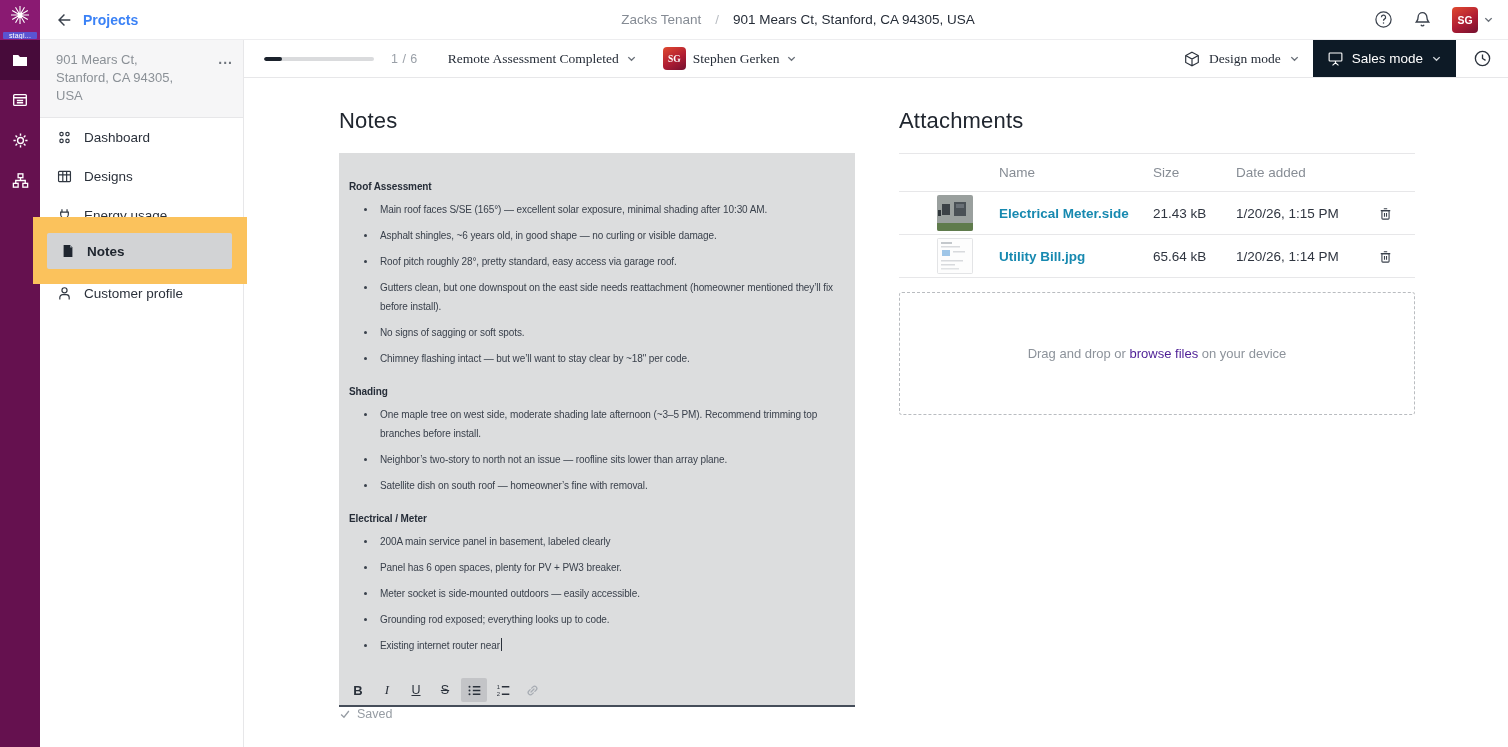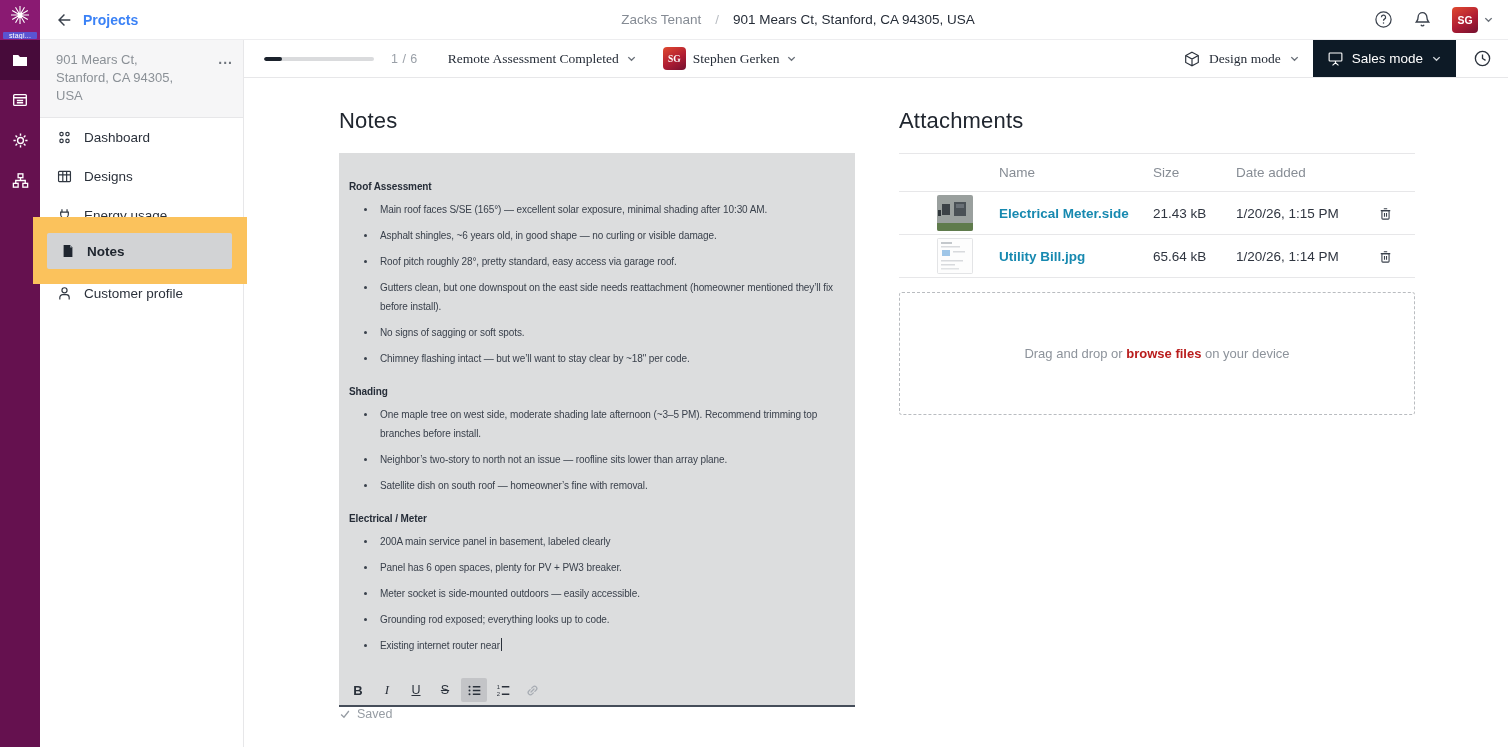--- a/index.html
+++ b/index.html
@@ -100,21 +100,21 @@
   .arow.head { height:38px; color:#878d95; font-size:13.5px; }
   .thumb { width:36px; height:36px; margin-left:38px; border-radius:2px; overflow:hidden; cursor:pointer; display:block; border:none; background:none; padding:0; }
   .file-link { color:#1789b0; font-weight:700; font-size:13.5px; text-decoration:none; cursor:pointer; background:none; border:none; font-family:inherit; text-align:left; padding:0; }
   .cell-text { font-size:13.5px; color:#2f3540; }
   .trash-btn { background:none; border:none; cursor:pointer; color:#3a414c; padding:0; display:flex; }
 
   .upload-box { margin-top:14px; height:123px; border:1px dashed #b9bcc0; border-radius:3px; display:flex; flex-direction:column;
     align-items:center; justify-content:center; gap:13px; cursor:pointer; background:#fff; width:100%; font-family:inherit; }
   .upload-title { display:flex; align-items:center; gap:15px; font-size:21px; color:#262d37; }
   .upload-hint { font-size:13px; color:#8d939b; }
-  .browse-link { color:#b91c1c; font-weight:700; cursor:pointer; }
+  .browse-link { color:#4c1d95; font-weight:400; cursor:pointer; }
 </style>
 </head>
 <body>
 
 <div class="app">
 
   <div class="left-rail">
     <div class="logo">
       <svg width="24" height="24" viewBox="0 0 24 24" fill="none" stroke="#fff" stroke-width="1.1">
         <path d="M12 12 L21 12 M12 12 L19.8 16.5 M12 12 L16.5 19.8 M12 12 L12 21 M12 12 L7.5 19.8 M12 12 L4.2 16.5 M12 12 L3 12 M12 12 L4.2 7.5 M12 12 L7.5 4.2 M12 12 L12 3 M12 12 L16.5 4.2 M12 12 L19.8 7.5"></path>

